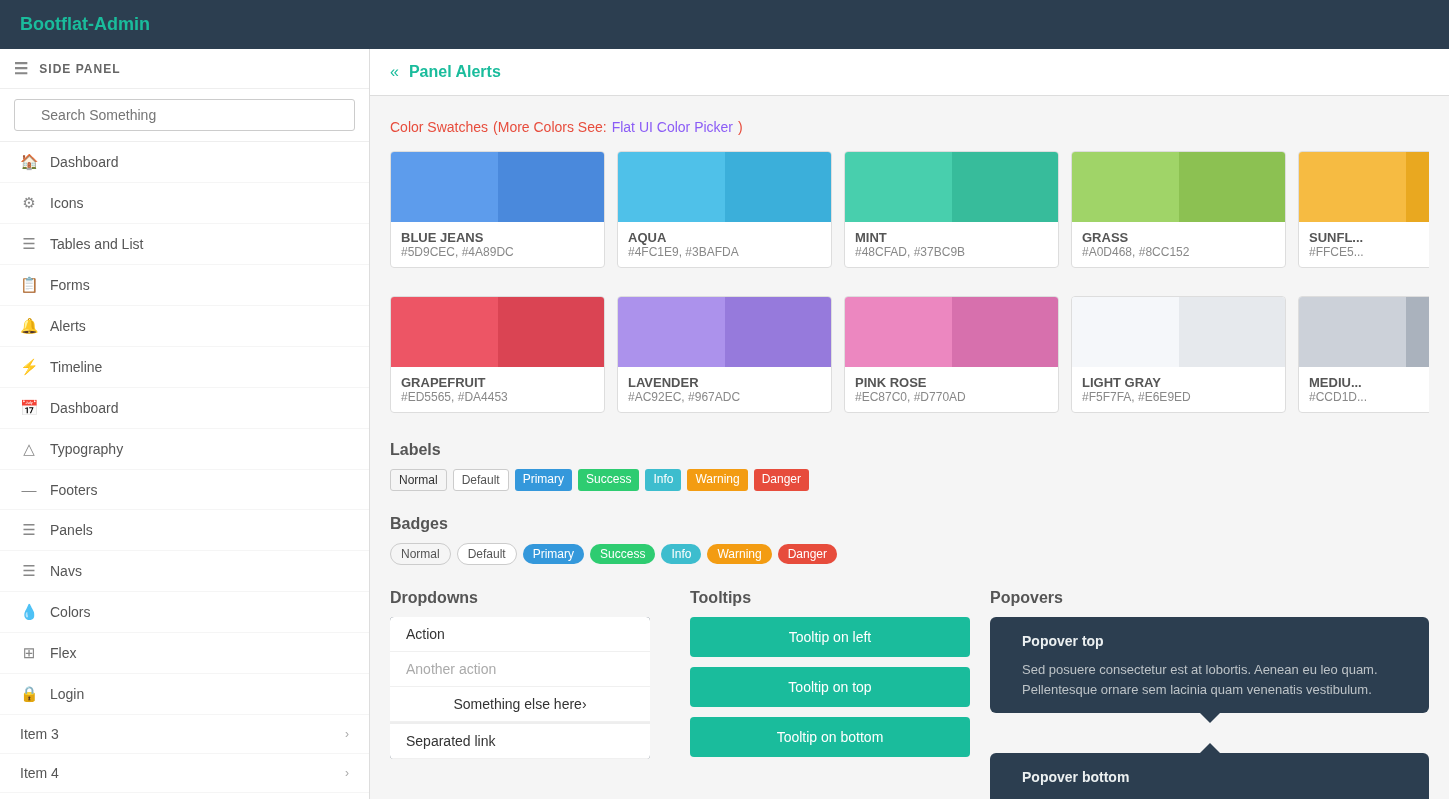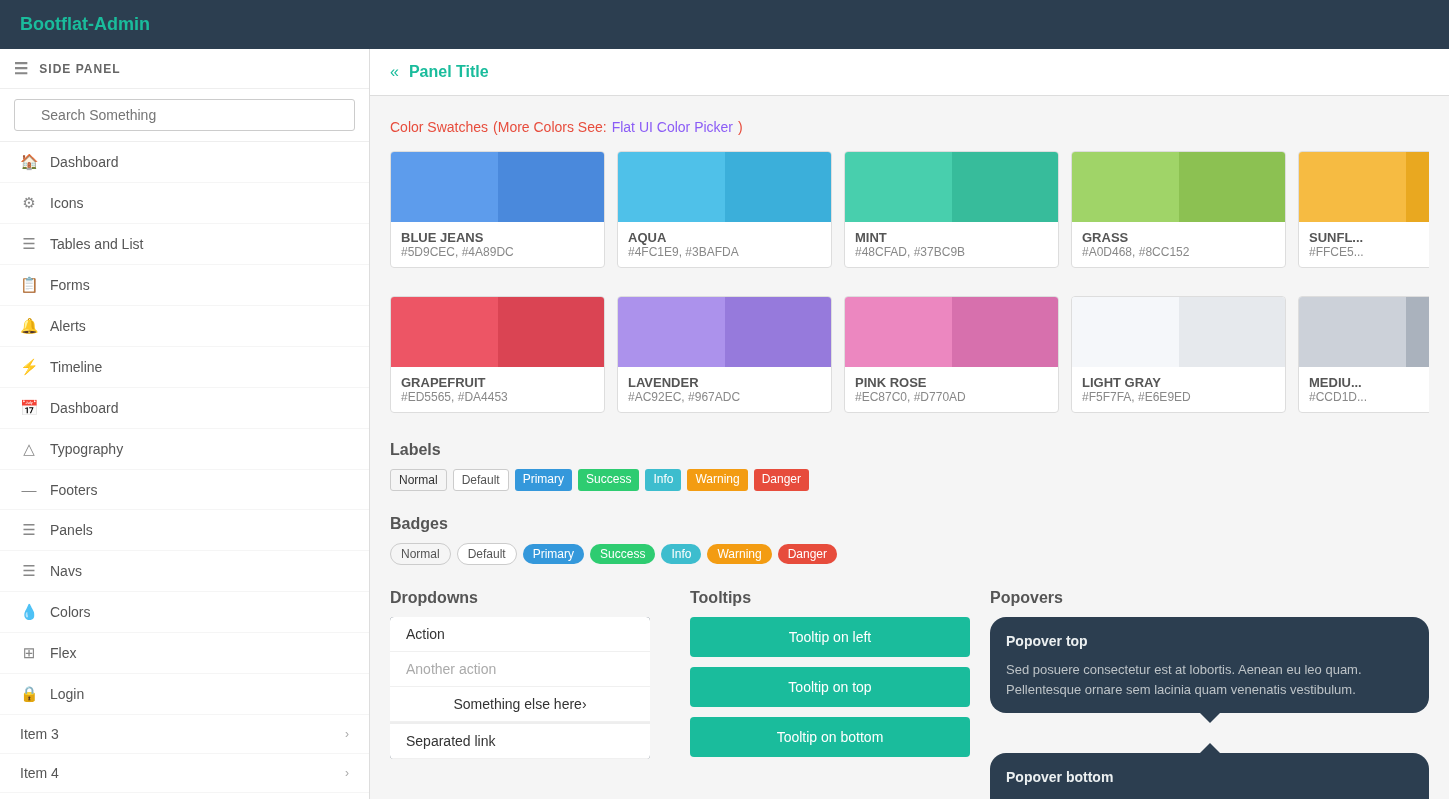--- a/index.html
+++ b/index.html
@@ -194,22 +194,22 @@
       border: none;
       border-radius: 4px;
       font-size: 14px;
       cursor: pointer;
       margin-bottom: 10px;
     }
 
     
     .popover-box {
       background: #2c3e50;
-      border-radius: 16px;
-      padding: 14px 16px;
+      border-radius: 6px;
+      padding: 14px 32px;
       color: #bdc3c7;
       font-size: 13px;
       line-height: 1.5;
       position: relative;
       margin-bottom: 20px;
     }
     .popover-title { font-size: 14px; color: #ecf0f1; margin-bottom: 8px; font-weight: 600; }
     .popover-arrow-down {
       position: absolute;
       bottom: -10px;
@@ -316,21 +316,21 @@
       <div class="sidebar-item">
         <span>Item 4</span>
         <span class="arrow">›</span>
       </div>
     </div>
   </div>
 
   <div class="content">
     <div class="panel-header">
       <span class="back-arrow">«</span>
-      <span class="title">Panel Title</span>
+      <span class="title">Panel Alerts</span>
     </div>
 
     <div class="content-body">
 
       <h2 class="section-title">
         <span>Color Swatches</span>
         <span> </span>
         <span style="color:#e74c3c;font-size:14px;font-weight:normal;">(More Colors See:</span>
         <a href="#" style="color:#8b5cf6;font-size:14px;font-weight:normal;text-decoration:none;">Flat UI Color Picker</a>
         <span style="color:#e74c3c;font-size:14px;font-weight:normal;">)</span>

